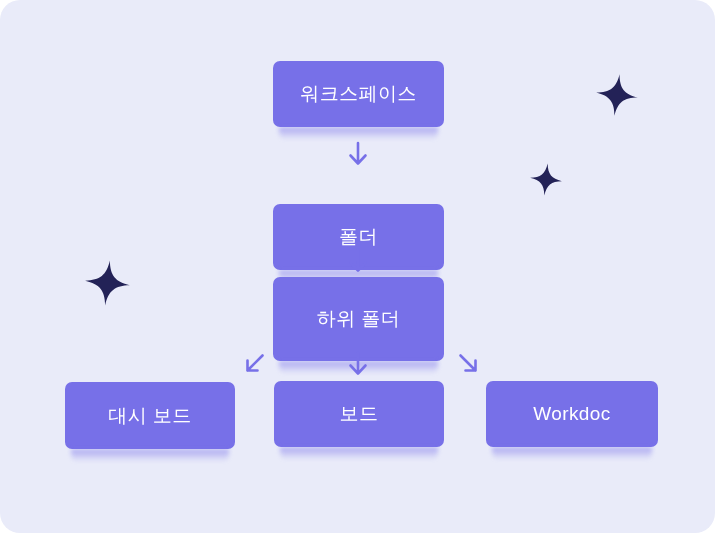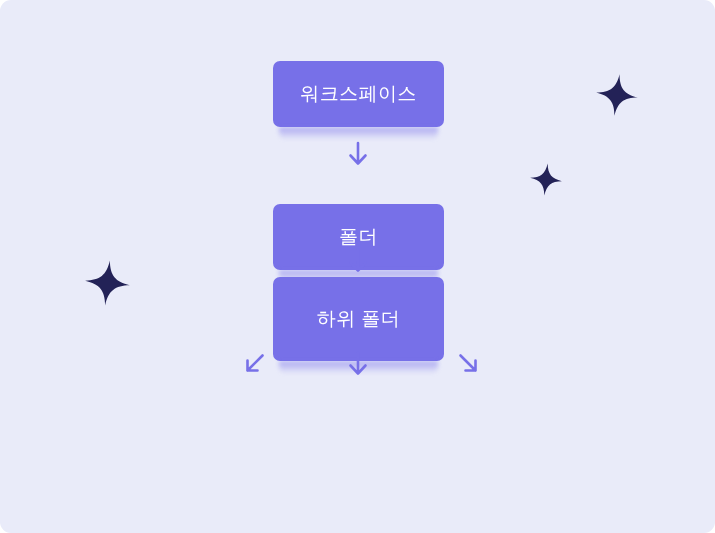--- a/index.html
+++ b/index.html
@@ -8,21 +8,21 @@
     --node-fill:#7770e8;
     --node-text:#ffffff;
     --arrow:#7770e8;
     --star:#232257;
     --reflection:rgba(122,115,235,0.55);
   }
   *{margin:0;padding:0;box-sizing:border-box;}
   html,body{width:715px;height:533px;background:var(--page);overflow:hidden;
     font-family:"Liberation Sans","DejaVu Sans",sans-serif;}
   .stage{position:relative;width:715px;height:533px;background:var(--page);}
-  .canvas{position:absolute;inset:0;background:var(--canvas);border-radius:11px;}
+  .canvas{position:absolute;inset:0;background:var(--canvas);border-radius:20px;}
 
   .node{
     position:absolute;
     background:var(--node-fill);
     color:var(--node-text);
     border-radius:7px;
     display:flex;align-items:center;justify-content:center;
     font-size:19px;font-weight:500;letter-spacing:0.4px;
   }
   
@@ -94,20 +94,29 @@
       <svg width="24" height="26" viewBox="0 0 24 26" fill="none">
         <path d="M12 2 V22 M4.5 14.5 L12 22.5 L19.5 14.5" stroke="var(--arrow)" stroke-width="2.6" stroke-linecap="round" stroke-linejoin="round"></path>
       </svg>
     </div>
     <div class="arrow arrow-dr">
       <svg width="23" height="23" viewBox="0 0 23 23" fill="none">
         <path d="M3.5 3.5 L18.5 18.5 M18.5 8.5 L18.5 18.5 L8.5 18.5" stroke="var(--arrow)" stroke-width="2.6" stroke-linecap="round" stroke-linejoin="round"></path>
       </svg>
     </div>
 
+    <div class="node node-dashboard">
+      <span>대시 보드</span>
+    </div>
+    <div class="node node-board">
+      <span>보드</span>
+    </div>
+    <div class="node node-workdoc">
+      <span>Workdoc</span>
+    </div>
 
     <div class="star star-1">
       <svg viewBox="0 0 100 100">
         <path d="M50 0 C54 33 67 46 100 50 C67 54 54 67 50 100 C46 67 33 54 0 50 C33 46 46 33 50 0 Z" fill="var(--star)"></path>
       </svg>
     </div>
     <div class="star star-2">
       <svg viewBox="0 0 100 100">
         <path d="M50 0 C54 33 67 46 100 50 C67 54 54 67 50 100 C46 67 33 54 0 50 C33 46 46 33 50 0 Z" fill="var(--star)"></path>
       </svg>

